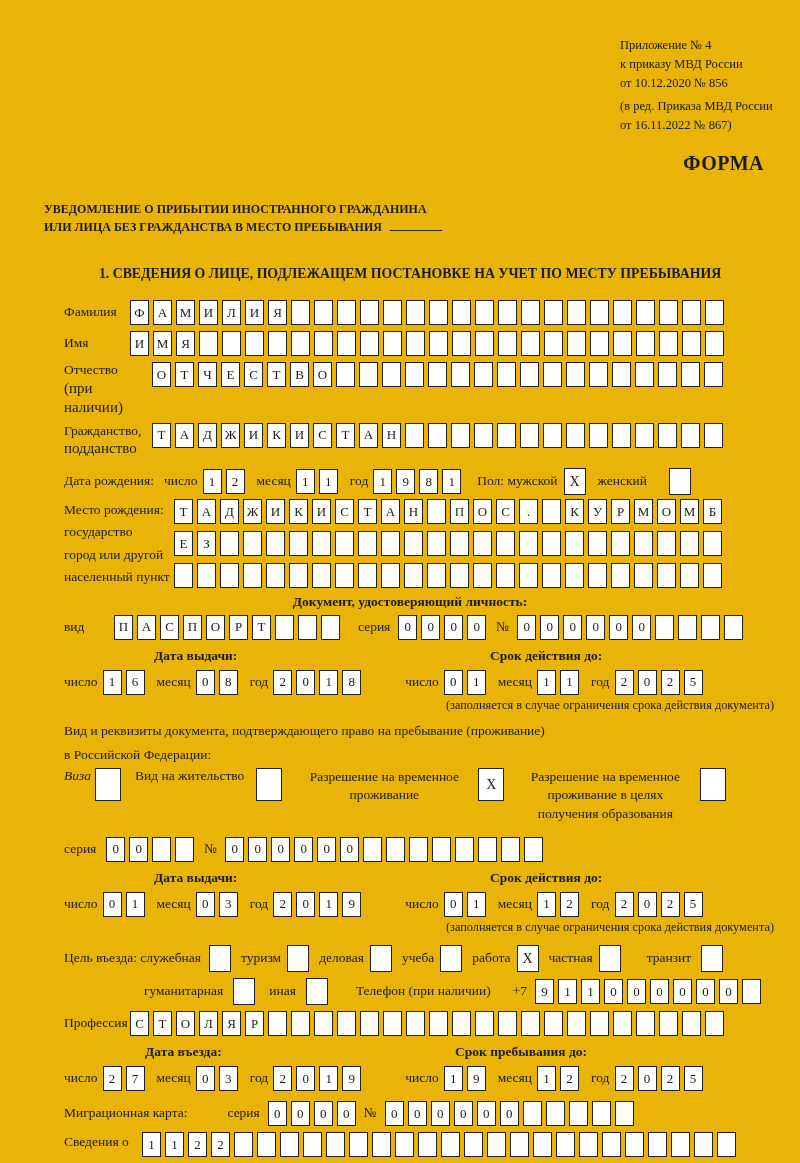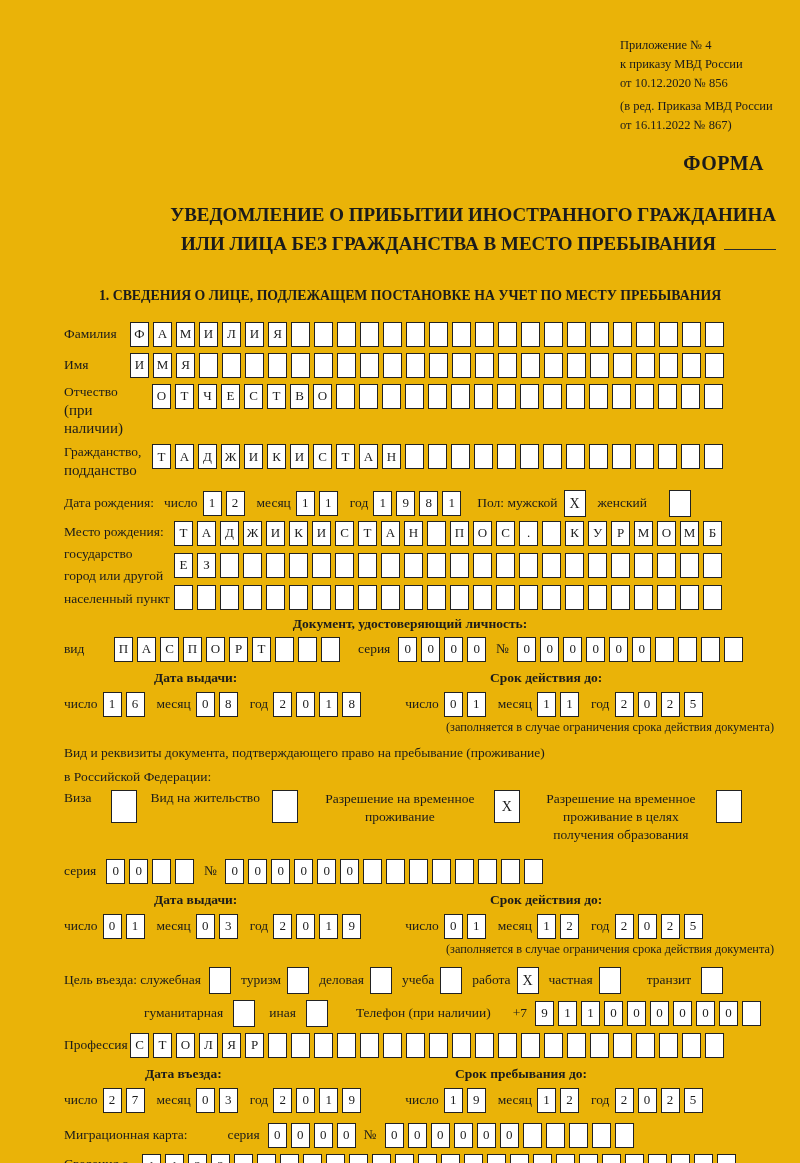--- a/index.html
+++ b/index.html
@@ -7,21 +7,21 @@
     width:800px;height:1163px;box-sizing:border-box;
     padding:36px 24px 0 64px;
     position:relative;overflow:hidden;
     background:#eab308;color:#1b1b1b;
     font-family:"Liberation Serif","DejaVu Serif",serif;
     font-size:13.5px;line-height:1.25;
   }
   .refblock{margin-left:556px;font-size:12.5px;line-height:1.5;}
   .refblock .gap{height:5px;}
   .forma{text-align:right;padding-right:12px;margin-top:16px;font-weight:bold;font-size:20px;letter-spacing:.5px;}
-  .title{margin-top:24px;margin-left:-20px;text-align:right;font-weight:bold;font-size:19px;line-height:1.55;}
+  .title{margin-top:24px;margin-left:-20px;text-align:left;font-weight:bold;font-size:12px;line-height:1.55;}
   .title .uline{display:inline-block;width:52px;border-bottom:1.6px solid #2a2a2a;margin-left:8px;vertical-align:baseline;}
   .sec-heading{margin-top:28px;margin-left:-20px;text-align:center;font-weight:bold;font-size:13.8px;}
   .row{display:flex;align-items:center;margin-top:6px;}
   .row.tight{margin-top:4px;}
   .lbl{flex:none;}
   .w66{width:66px;}
   .w88{width:88px;}
   .w110{width:110px;}
   .w50{width:50px;}
   .cells{display:flex;flex:none;}
@@ -407,21 +407,21 @@
         </span>
     </span>
   </div>
   <div class="note-r">(заполняется в случае ограничения срока действия документа)</div>
 
   <div class="mt10">Вид и реквизиты документа, подтверждающего право на пребывание (проживание)</div>
   <div style="margin-top:7px;">в Российской Федерации:</div>
 
   <div class="row tight" style="align-items:flex-start;">
     <span class="opt">
-      <span class="lbl" style="margin-right:19px;">Виза</span>
+      <span class="lbl" style="margin-right:4px;font-style:italic;">Виза</span>
       <span class="cb cb-lg"></span>
     </span>
     <span class="opt" style="margin-left:14px;">
       <span class="lbl" style="margin-right:12px;">Вид на жительство</span>
       <span class="cb cb-lg"></span>
     </span>
     <span class="opt" style="margin-left:18px;">
       <span class="txt" style="width:168px;margin-right:10px;">Разрешение на временное проживание</span>
       <span class="cb cb-lg">X</span>
     </span>

